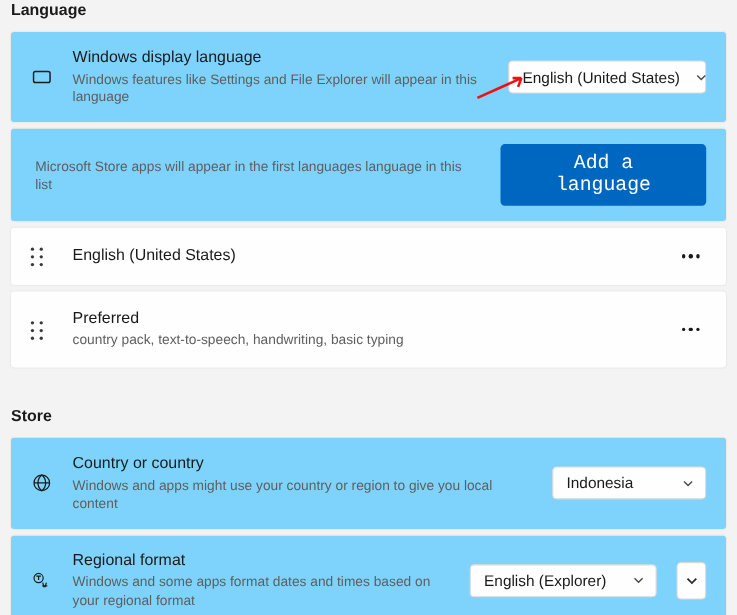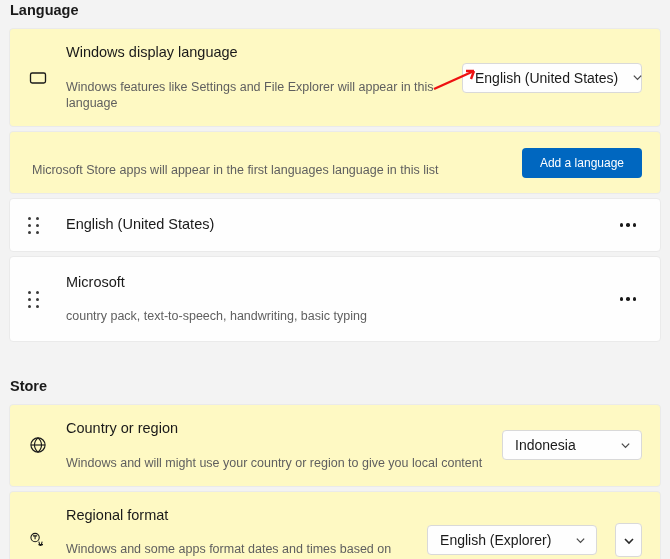--- a/index.html
+++ b/index.html
@@ -12,21 +12,21 @@
       color: #1a1a1a;
       font-size: 14px;
     }
     .section-heading {
       font-size: 14.5px;
       font-weight: 600;
       padding: 2px 10px 10px 10px;
       color: #1a1a1a;
     }
     .card {
-      background: #fef9c3;
+      background: #7dd3fc;
       border: 1px solid #eaeaea;
       border-radius: 4px;
       margin: 0 9px 4px 9px;
       padding: 14px 18px;
       display: flex;
       align-items: center;
       gap: 18px;
     }
     .card-icon {
       flex: 0 0 20px;
@@ -43,21 +43,21 @@
     .card-title {
       font-size: 14.5px;
       font-weight: 400;
       color: #1a1a1a;
       line-height: 1.35;
     }
     .card-sub {
       font-size: 12.5px;
       color: #5f5f5f;
       line-height: 1.35;
-      margin-top: 16px;
+      margin-top: 1px;
     }
     .dropdown {
       border: 1px solid #d9d9d9;
       background: #fefefe;
       border-radius: 4px;
       padding: 6px 10px 6px 12px;
       font-size: 14px;
       color: #1a1a1a;
       display: flex;
       align-items: center;
@@ -70,22 +70,23 @@
       width: 11px;
       height: 11px;
     }
     .chev svg { display: block; }
     .btn-primary {
       background: #0067c0;
       color: #ffffff;
       border: none;
       border-radius: 4px;
       padding: 8px 18px;
-      font-size: 12px;
-      cursor: pointer;
+      font-size: 18px;
+      cursor: pointer;
+      font-family: Liberation Mono, monospace;
     }
     .lang-row {
       background: #fefefe;
       border: 1px solid #eaeaea;
       border-radius: 4px;
       margin: 0 9px 4px 9px;
       padding: 16px 18px;
       display: flex;
       align-items: center;
       gap: 22px;
@@ -192,21 +193,21 @@
   <div class="lang-row">
     <div class="drag-handle">
       <span></span>
         <span></span>
         <span></span>
         <span></span>
         <span></span>
         <span></span>
     </div>
     <div class="card-body">
-      <div class="card-title">Microsoft</div>
+      <div class="card-title">Preferred</div>
       <div class="card-sub">country pack, text-to-speech, handwriting, basic typing</div>
     </div>
     <div class="more-btn">
       <span></span>
         <span></span>
         <span></span>
     </div>
   </div>
 
   <div class="section-gap"></div>
@@ -215,22 +216,22 @@
 
   <div class="card">
     <div class="card-icon">
       <svg viewBox="0 0 24 24" width="20" height="20" fill="none" stroke="#1a1a1a" stroke-width="1.4">
         <circle cx="12" cy="12" r="8.5"></circle>
         <path d="M3.5 12h17"></path>
         <path d="M12 3.5c2.8 2.3 4.2 5.4 4.2 8.5s-1.4 6.2-4.2 8.5c-2.8-2.3-4.2-5.4-4.2-8.5s1.4-6.2 4.2-8.5z"></path>
       </svg>
     </div>
     <div class="card-body">
-      <div class="card-title">Country or region</div>
-      <div class="card-sub">Windows and will might use your country or region to give you local content</div>
+      <div class="card-title">Country or country</div>
+      <div class="card-sub">Windows and apps might use your country or region to give you local content</div>
     </div>
     <div class="dropdown" style="min-width:140px;">
       <span class="dd-label">Indonesia</span>
       <span class="chev">
         <svg viewBox="0 0 12 12" width="11" height="11">
             <path d="M2 4l4 4 4-4" fill="none" stroke="#4a4a4a" stroke-width="1.4"></path>
           </svg>
       </span>
     </div>
   </div>

